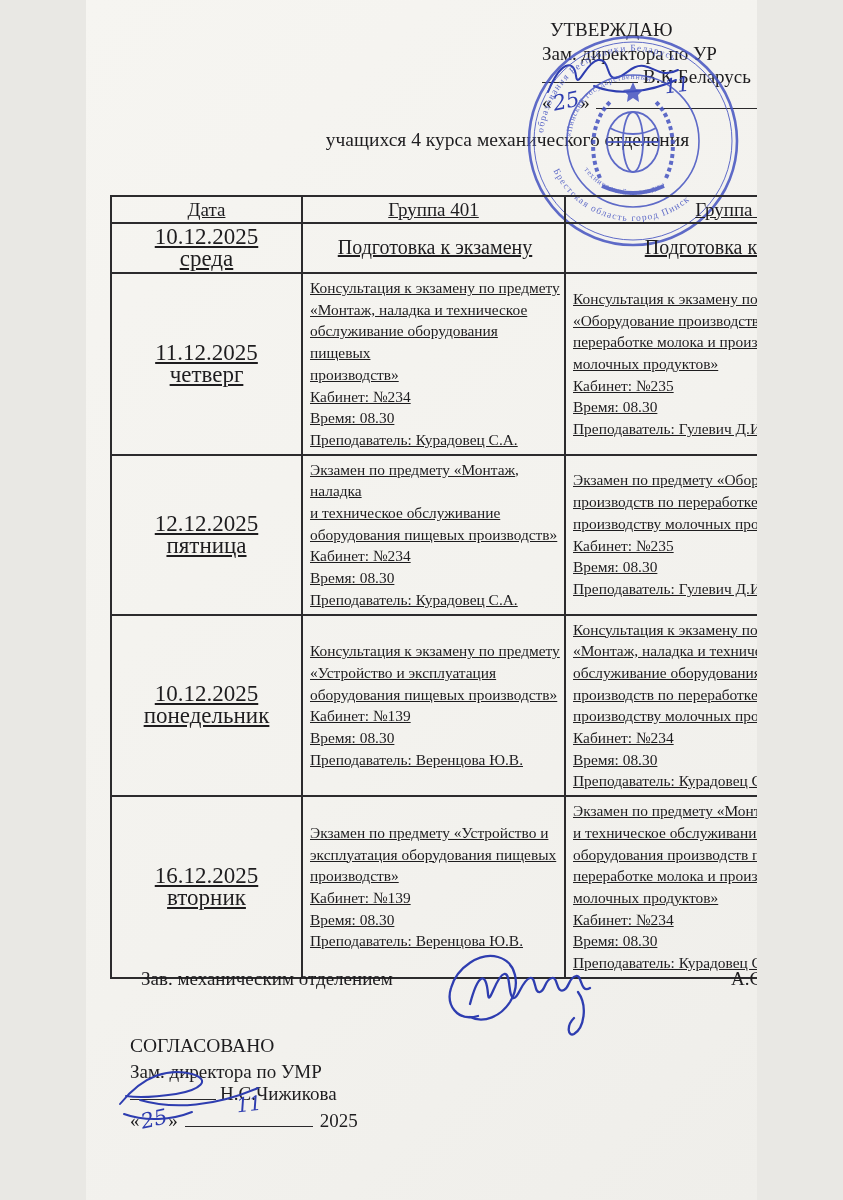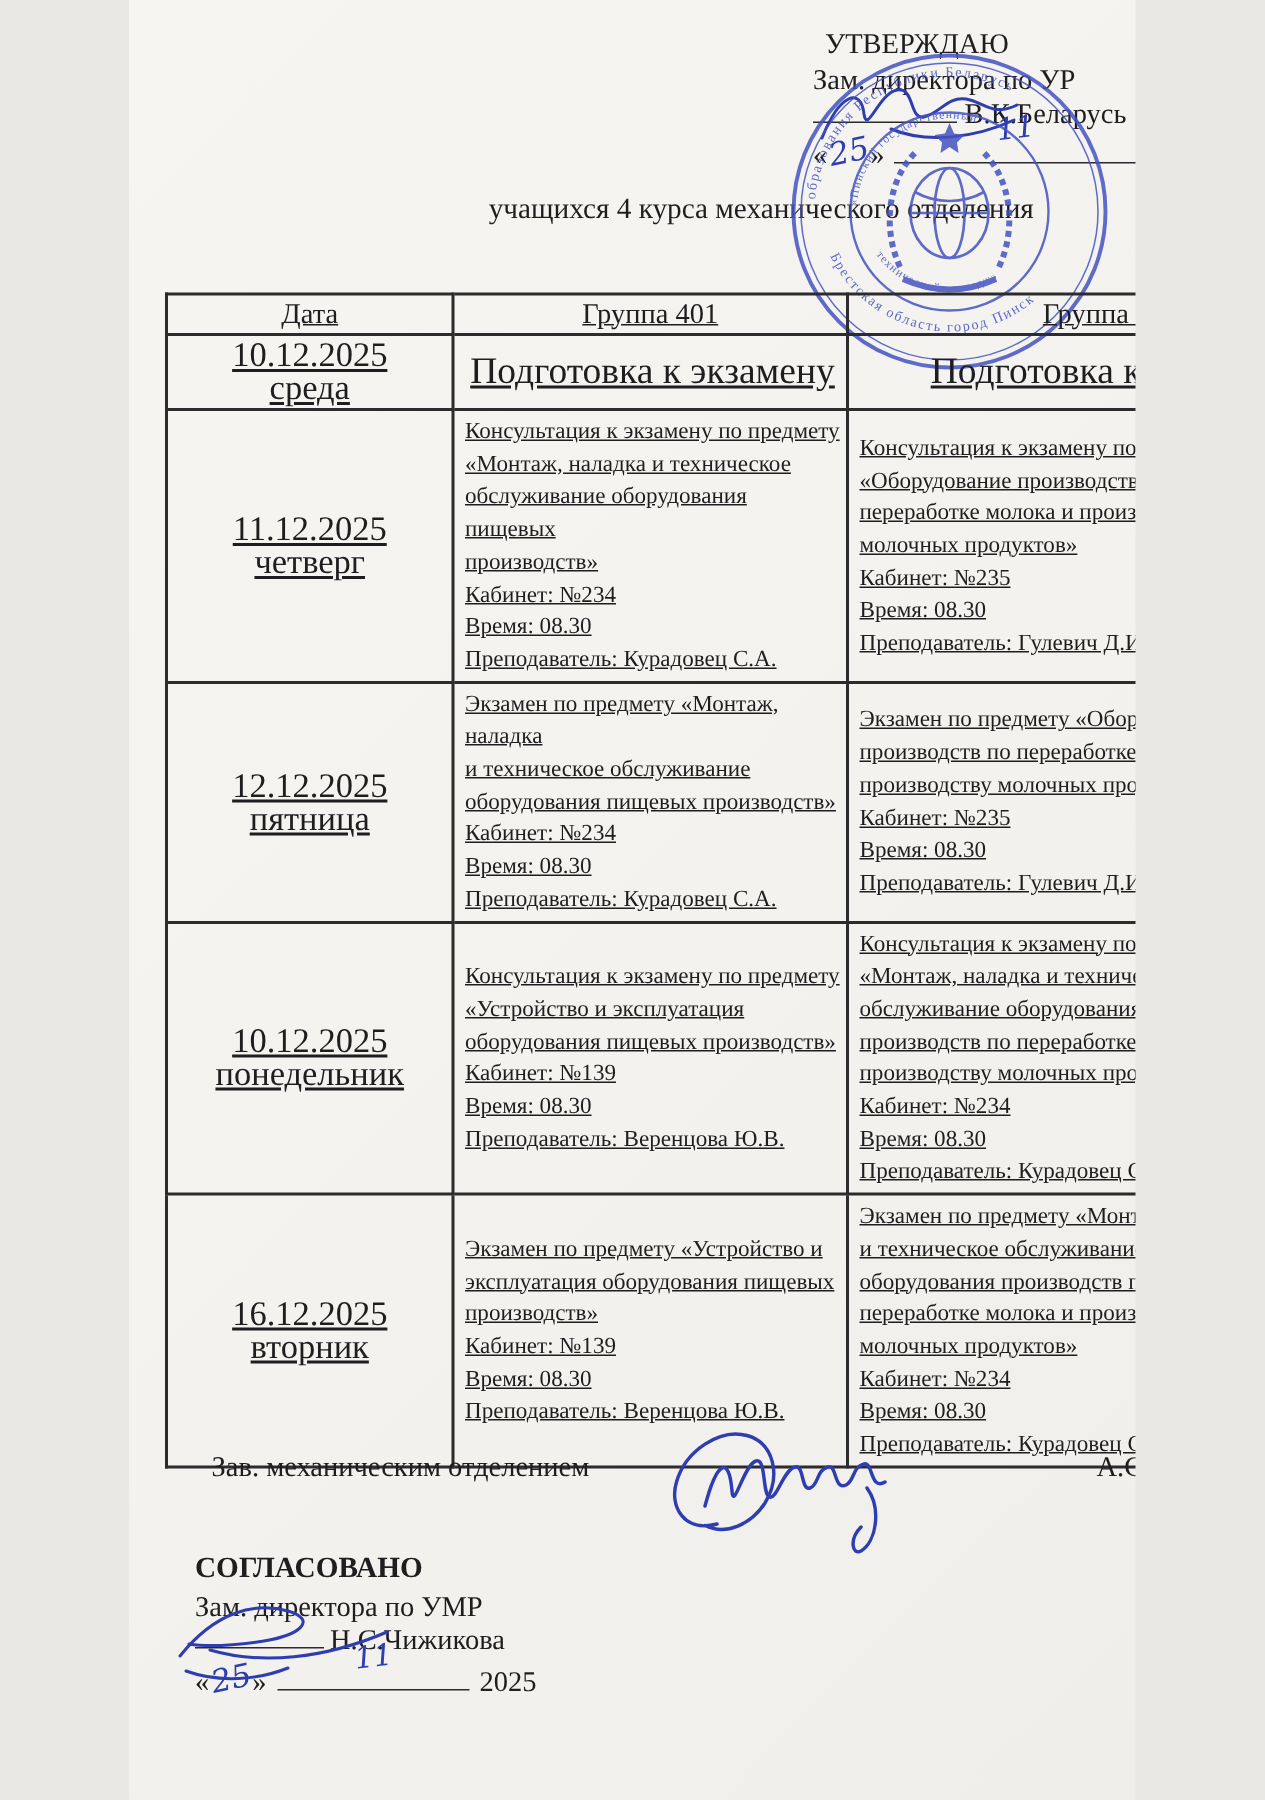--- a/index.html
+++ b/index.html
@@ -28,32 +28,32 @@
   .sig-top{position:absolute;left:452px;top:48px;}
   .sig-mid{position:absolute;left:352px;top:942px;}
   .sig-bot{position:absolute;left:26px;top:1058px;}
 
   
   .sched{position:absolute;left:24px;top:195px;width:805px;border-collapse:collapse;table-layout:fixed;text-decoration:underline;}
   .sched th,.sched td{border:2px solid #2c2b2d;}
   .sched th{font-weight:normal;font-size:19px;height:25px;padding:0 2px;}
   .c-date{text-align:center;font-size:23px;line-height:22px;vertical-align:middle;padding:2px;}
   .c-body{font-size:15.4px;line-height:21.7px;padding:3px 4px 3px 7px;vertical-align:middle;white-space:pre-line;}
-  td.prep{text-align:center;font-size:25px;white-space:normal;}
+  td.prep{text-align:center;font-size:20px;white-space:normal;}
   tbody tr:nth-child(1){height:40px;}
   tbody tr:nth-child(2){height:152px;}
   tbody tr:nth-child(3){height:136px;}
   tbody tr:nth-child(4){height:40px;}
   tbody tr:nth-child(5){height:179px;}
   tbody tr:nth-child(6){height:180px;}
 
   
   .dept-label{position:absolute;left:55px;top:968px;font-size:19px;}
   .dept-name{position:absolute;left:645px;top:968px;font-size:19px;}
-  .agreed{position:absolute;left:44px;top:1035px;font-size:19.5px;font-weight:bold;}
+  .agreed{position:absolute;left:44px;top:1035px;font-size:19.5px;}
   .agreed-role{position:absolute;left:44px;top:1061px;font-size:19px;}
   .agreed-name-row{position:absolute;left:44px;top:1083px;font-size:19px;white-space:nowrap;}
   .agreed-name-row .ln{width:86px;margin-right:4px;}
   .agreed-date-row{position:absolute;left:44px;top:1108px;font-size:19px;white-space:nowrap;}
   .agreed-date-row .ln{width:128px;margin:0 7px;position:relative;}
   .stxt{font-size:9.5px;letter-spacing:1.2px;fill:#4453c1;}
   .stxt2{font-size:7.8px;letter-spacing:.8px;fill:#4453c1;}
 </style>
 </head>
 <body>

